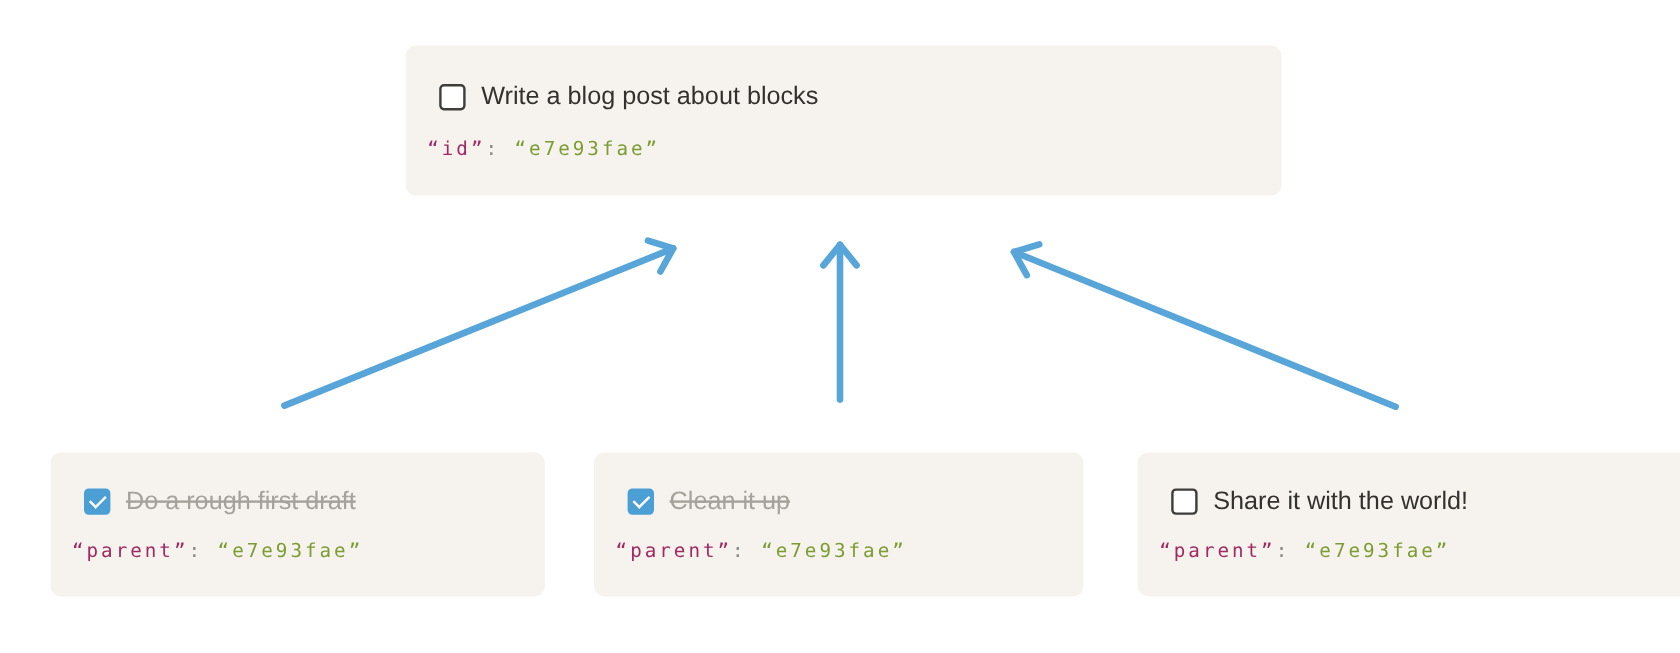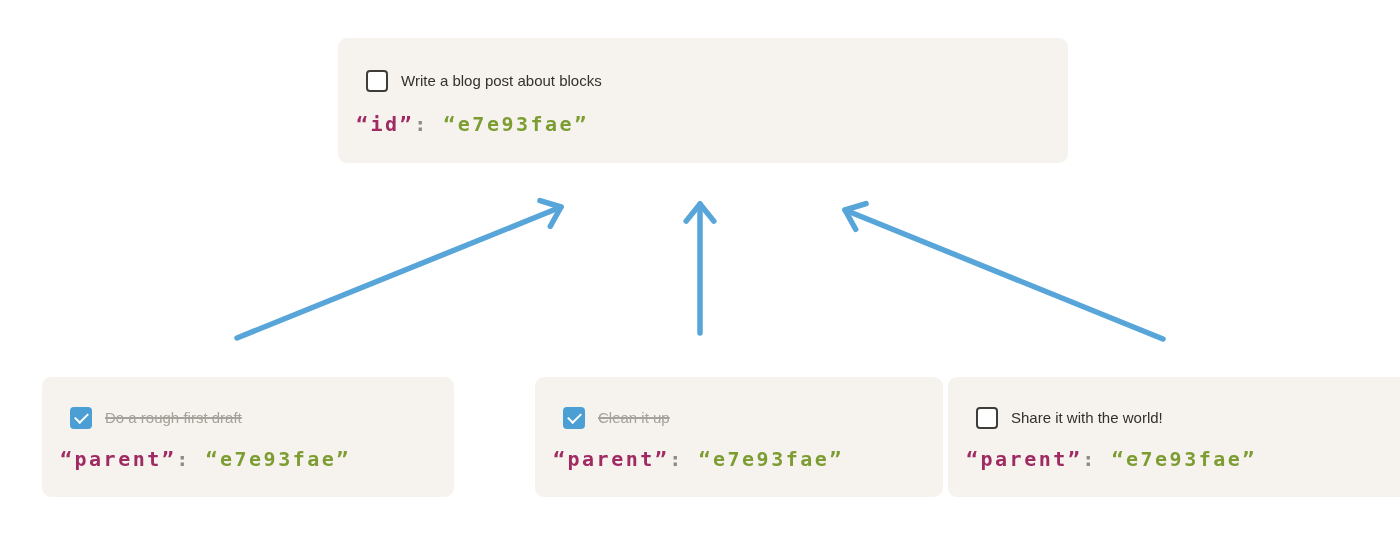--- a/index.html
+++ b/index.html
@@ -14,21 +14,21 @@
 
   .card {
     position:absolute;
     background:var(--card-bg, #f6f3ee);
     border-radius:9px;
     box-sizing:border-box;
     display:flex; flex-direction:column;
   }
   .parent-card { left:338px; top:38px;  width:730px; height:125px; padding:29px 28px 22px 28px; gap:14px; }
   .child-1     { left:42px;  top:377px; width:412px; height:120px; padding:27px 28px 20px 28px; gap:12px; }
-  .child-2     { left:495px; top:377px; width:408px; height:120px; padding:27px 16px 20px 28px; gap:12px;margin-left:40px; }
+  .child-2     { left:495px; top:377px; width:408px; height:120px; padding:27px 16px 20px 28px; gap:12px; }
   .child-3     { left:948px; top:377px; width:491px; height:120px; padding:27px 28px 20px 28px; gap:12px; }
 
   .task-row { display:flex; align-items:center; gap:13px; height:28px; }
 
   .checkbox {
     width:22px; height:22px; box-sizing:border-box; flex:0 0 auto;
     border:2px solid var(--checkbox-border, #3f3d3a);
     background:#ffffff; border-radius:4px;
     display:flex; align-items:center; justify-content:center;
     cursor:pointer;
@@ -39,35 +39,35 @@
     background:var(--checkbox-checked-bg, #4b9fd4);
   }
   .card[data-state="checked"] .check {
     display:block; width:11px; height:6px;
     border-left:2.5px solid var(--checkmark, #ffffff);
     border-bottom:2.5px solid var(--checkmark, #ffffff);
     transform:rotate(-45deg) translate(1px,-1px);
   }
 
   .label {
-    font-size:15px; line-height:28px;
+    font-size:21px; line-height:28px;
     color:var(--title-text, #33312e);
     white-space:nowrap;
   }
   .card[data-state="checked"] .label {
     color:var(--done-text, #a5a29c);
     text-decoration:line-through;
     text-decoration-thickness:1.5px;
     text-align:center;
   }
 
   .code {
     font-family:"DejaVu Sans Mono","Liberation Mono",monospace;
-    font-size:20px; line-height:30px; letter-spacing:2.5px;
-    white-space:pre; margin-left:-10px;font-weight:bold;
+    font-size:16px; line-height:30px; letter-spacing:2.5px;
+    white-space:pre; margin-left:-10px;
   }
   .code-key   { color:var(--code-key, #a02a62); }
   .code-punct { color:var(--code-punct, #8b8b8b); }
   .code-value { color:var(--code-value, #7d9c31); }
 </style>
 </head>
 <body>
 
 <div class="stage">
 

